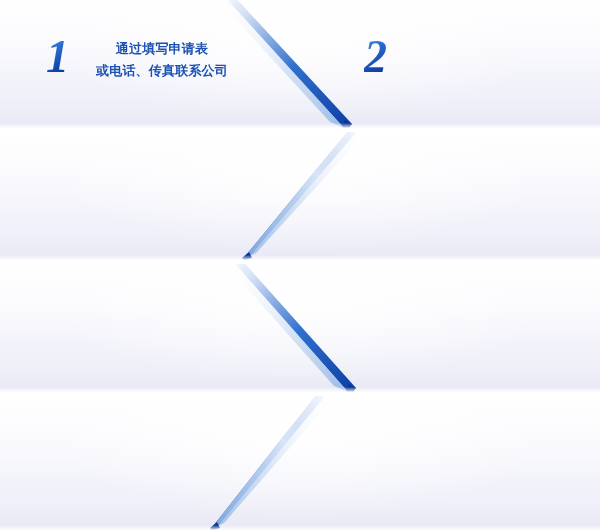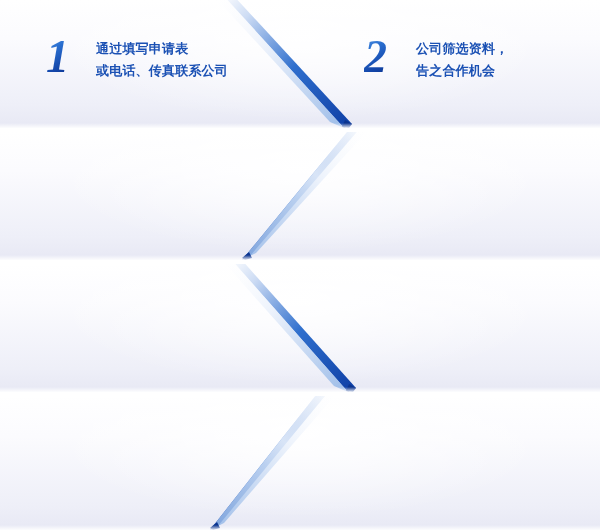--- a/index.html
+++ b/index.html
@@ -83,25 +83,23 @@
           <stop offset="0%" stop-color="#ffffff" stop-opacity="0"></stop>
           <stop offset="40%" stop-color="#e9f0fb"></stop>
           <stop offset="100%" stop-color="#8fb4e6"></stop>
         </linearGradient>
       </defs>
       <polygon points="232,-6 352,124 344,128 222,-6" fill="url(#g1a)"></polygon>
       <polygon points="222,-6 344,128 330,122 212,-6" fill="url(#g1b)" opacity="0.85"></polygon>
       <polygon points="345,120 352,124 349,128 342,127" fill="#0b348f"></polygon>
     </svg>
     <div class="num" style="left:46px; top:34px;">1</div>
-    <div class="cap" style="left:96px; top:38px;">通过填写申请表
+    <div class="cap" style="left:96px; top:38px;text-align:center;">通过填写申请表
 或电话、传真联系公司</div>
     <div class="num" style="left:364px; top:34px;">2</div>
-    <div class="cap" style="left:416px; top:38px;">公司筛选资料，
-告之合作机会</div>
   </div>
 
   <div class="row r2">
     <svg class="blade" viewBox="0 0 600 128" preserveAspectRatio="none">
       <defs>
         <linearGradient id="g2a" x1="1" y1="0" x2="0" y2="1">
           <stop offset="0%" stop-color="#ffffff"></stop>
           <stop offset="18%" stop-color="#cddcf4"></stop>
           <stop offset="55%" stop-color="#2f6fcd"></stop>
           <stop offset="100%" stop-color="#0d3da4"></stop>

